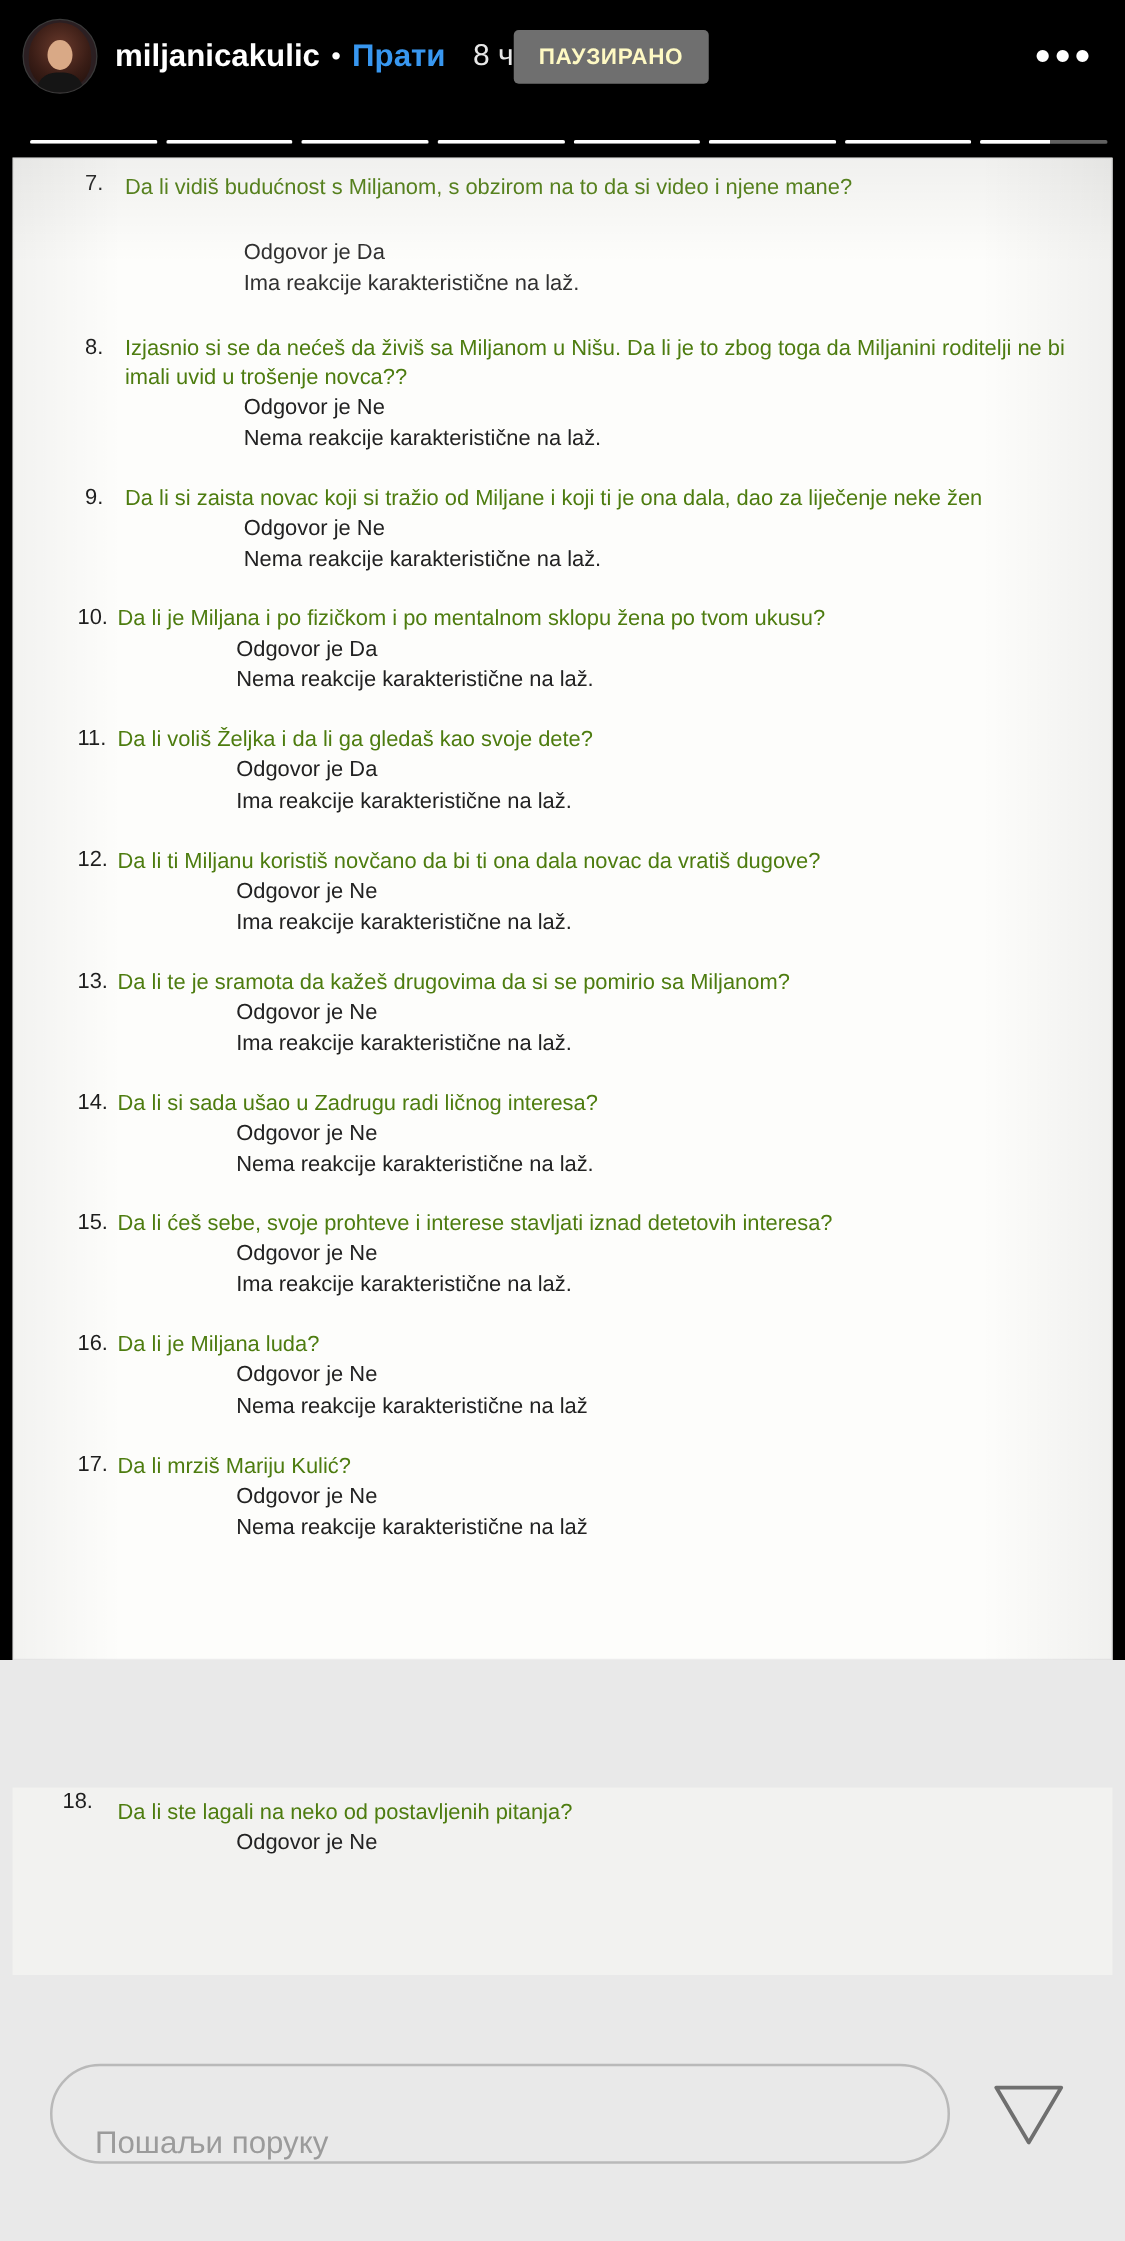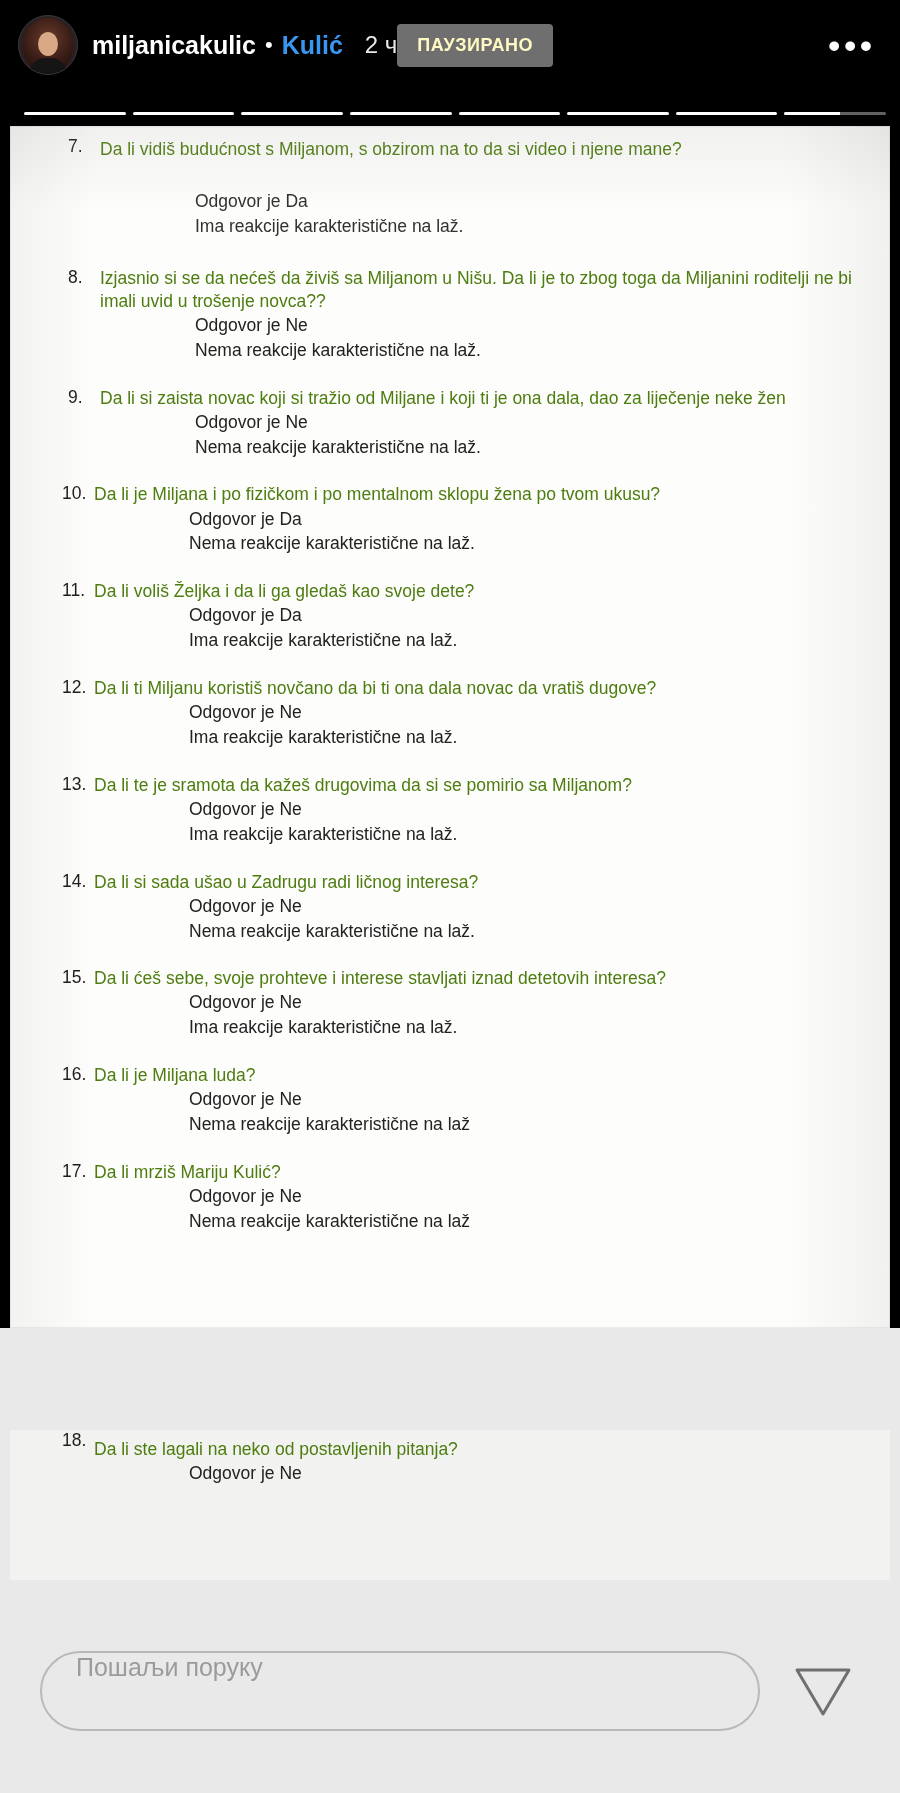--- a/index.html
+++ b/index.html
@@ -224,21 +224,21 @@
     align-items: center;
     z-index: 40;
   }
   #reply-input {
     flex: 1 1 auto;
     height: 80px;
     border: 2px solid #b9b9b9;
     border-radius: 44px;
     background: transparent;
     display: flex;
-    align-items: flex-start;
+    align-items: flex-end;
     padding: 0 34px;
     box-sizing: border-box;
   }
   #reply-placeholder {
     color: #9b9b9b;
     font-size: 25px;
     white-space: nowrap;
   }
   #send-button {
     flex: 0 0 auto;
@@ -355,21 +355,21 @@
         <span>Odgovor je Ne</span>
         <span class="line2">Nema reakcije karakteristične na laž</span>
       </div>
     </div>
 
   </div>
 
   <div id="bottom-area">
     <div id="bottom-doc-fragment">
       <div class="qa" style="padding-left:84px;">
-        <span class="num" style="left:52px;text-align:right;">18.</span>
+        <span class="num" style="left:40px;text-align:right;">18.</span>
         <div class="q">Da li ste lagali na neko od postavljenih pitanja?</div>
         <div class="ans">
           <span>Odgovor je Ne</span>
         </div>
       </div>
     </div>
   </div>
 
   <div id="reply-bar">
     <div id="reply-input">
@@ -410,19 +410,19 @@
   </div>
 
   <div id="header">
     <div id="avatar">
       <div class="hair"></div>
       <div class="face"></div>
       <div class="body"></div>
     </div>
     <span id="username">miljanicakulic</span>
     <span id="dot-sep">•</span>
-    <span id="follow-link">Kulić</span>
-    <span id="timestamp">2 ч</span>
+    <span id="follow-link">Прати</span>
+    <span id="timestamp">8 ч</span>
     <span id="paused-badge">ПАУЗИРАНО</span>
     <span id="more-button">•••</span>
   </div>
 
 </div>
 
 </body></html>

